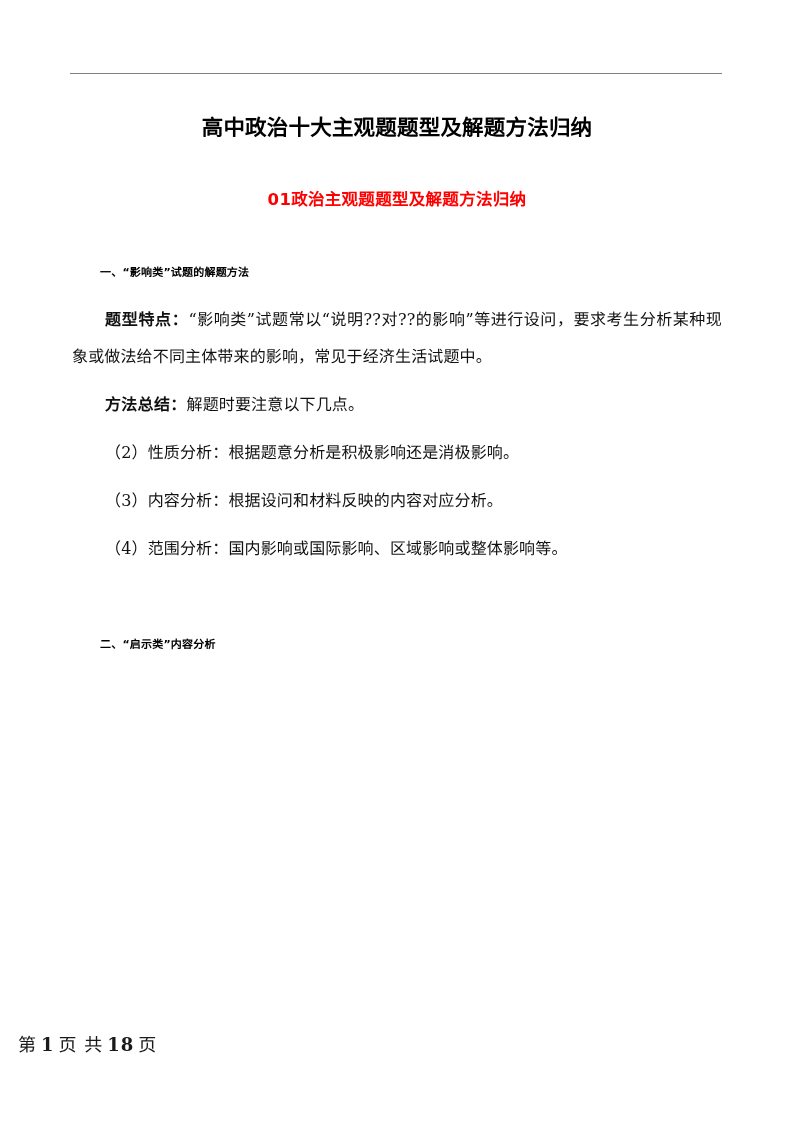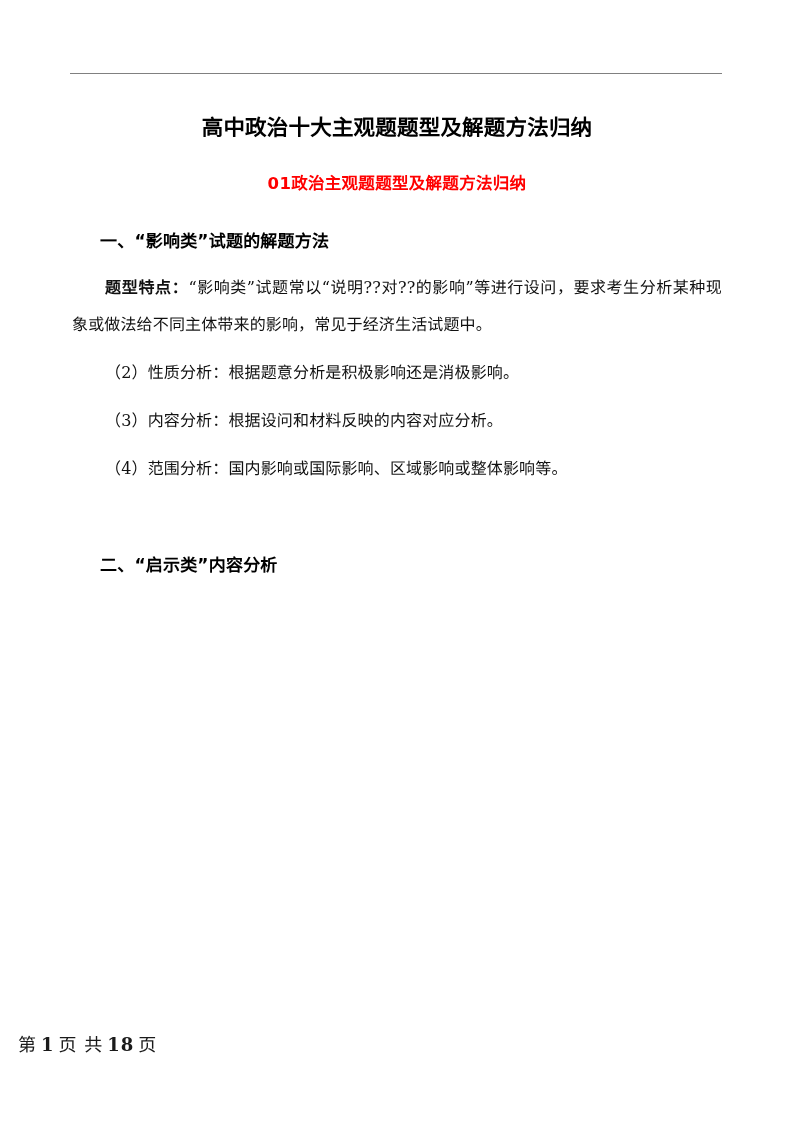--- a/index.html
+++ b/index.html
@@ -60,30 +60,30 @@
     margin: 0;
     padding-top: 14px;
     color: #000;
   }
   .doc-subtitle {
     font-family: "DejaVu Sans", "Liberation Sans", sans-serif;
     font-weight: bold;
     font-size: 16.5px;
     line-height: 32px;
     text-align: center;
-    margin: 0;
+    margin: 16px;
     padding-top: 22px;
     letter-spacing: 0.3px;
   }
 
   
   .section-heading {
     font-family: "DejaVu Sans", "Liberation Sans", sans-serif;
     font-weight: bold;
-    font-size: 17px;
+    font-size: 11px;
     line-height: 34px;
     margin: 0;
     padding-left: 28px;
     padding-top: 24px;
     letter-spacing: 0.2px;
   }
 
   
   .para {
     font-family: "DejaVu Serif", "Liberation Serif", serif;
@@ -138,20 +138,23 @@
     <h1 class="doc-title">高中政治十大主观题题型及解题方法归纳</h1>
 
     <h2 class="doc-subtitle" id="doc-subtitle" style="color: rgb(255, 0, 0);">01政治主观题题型及解题方法归纳</h2>
 
     <h3 class="section-heading">一、“影响类”试题的解题方法</h3>
 
     <p class="para">
       <span class="lead">题型特点：</span><span>“影响类”试题常以“说明??对??的影响”等进行设问，要求考生分析某种现象或做法给不同主体带来的影响，常见于经济生活试题中。</span>
     </p>
 
+    <p class="para">
+      <span class="lead">方法总结：</span><span>解题时要注意以下几点。</span>
+    </p>
 
 
     <p class="para">
       <span>（2）性质分析：根据题意分析是积极影响还是消极影响。</span>
     </p>
 
     <p class="para">
       <span>（3）内容分析：根据设问和材料反映的内容对应分析。</span>
     </p>
 

